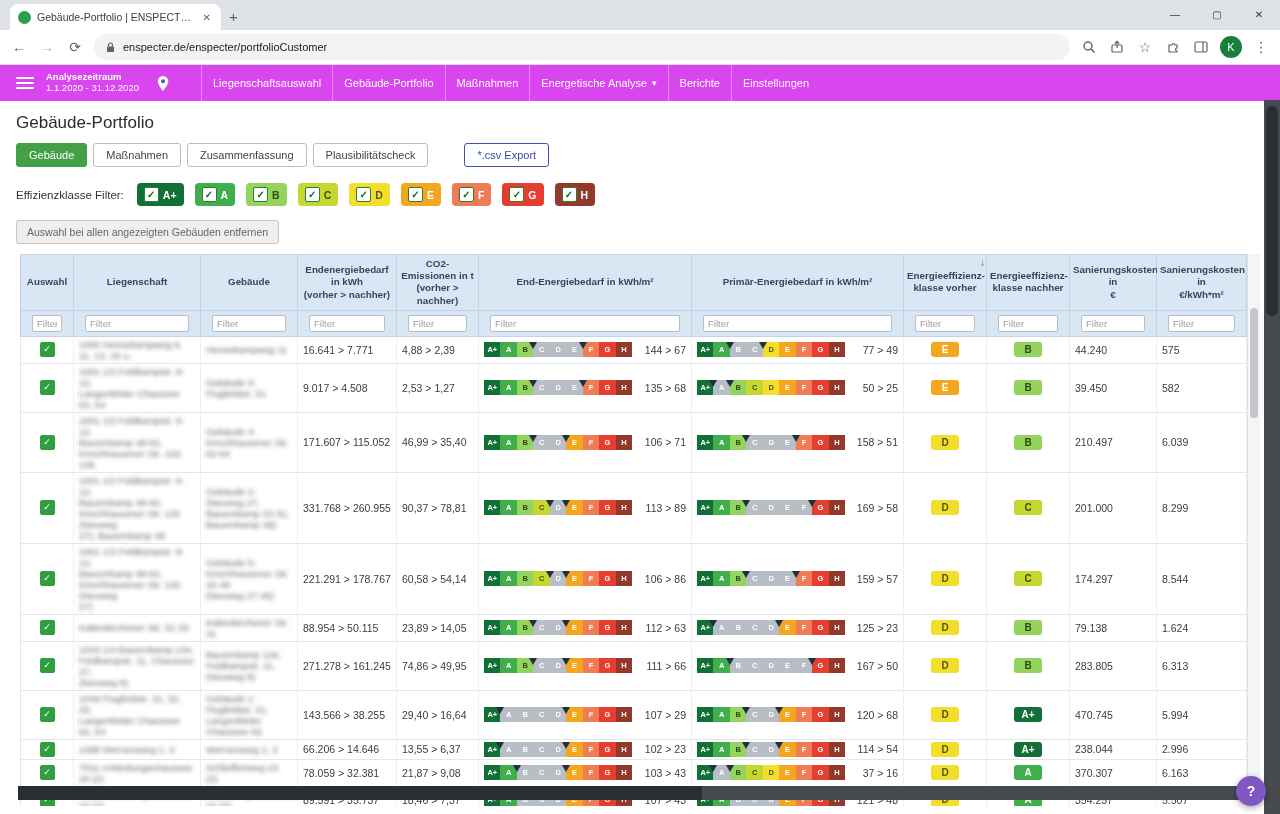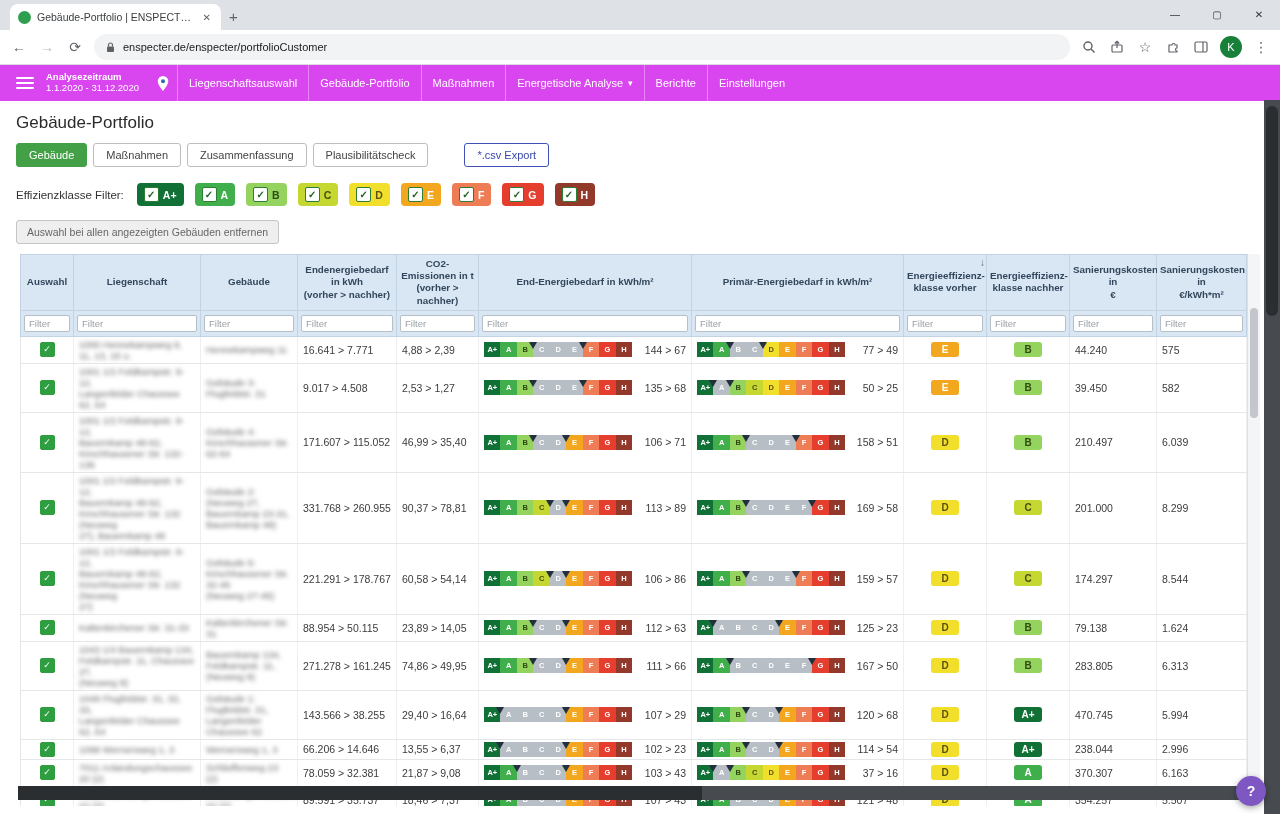--- a/index.html
+++ b/index.html
@@ -18,21 +18,21 @@
   .tbicon svg{display:block;margin:auto;}
   .urlbar{flex:1;height:26px;background:#f1f3f4;border-radius:13px;display:flex;align-items:center;padding:0 12px;gap:8px;font-size:11px;color:#202124;}
   .avatar{width:22px;height:22px;border-radius:50%;background:#188038;color:#fff;font-size:11px;display:flex;align-items:center;justify-content:center;flex:0 0 22px;}
   
   .appnav{height:36px;background:#d946ef;display:flex;align-items:center;color:#fff;padding:0 8px;}
   .hamburger{width:18px;margin:0 8px;display:flex;flex-direction:column;gap:3px;}
   .hamburger span{height:2px;background:#fff;border-radius:1px;}
   .period{line-height:1.15;font-size:9.5px;margin:0 10px 0 4px;white-space:nowrap;}
   .period b{font-size:9.5px;}
   .pinwrap{margin:0 8px;display:flex;align-items:center;}
-  #nav-items{display:flex;height:100%;align-items:stretch;}
+  #nav-items{display:flex;height:100%;align-items:stretch;margin-left:24px;}
   .appnav-item{font-size:11px;padding:0 11px;display:flex;align-items:center;border-left:1px solid rgba(255,255,255,.35);cursor:default;white-space:nowrap;}
   .appnav-item .caret{margin-left:5px;font-size:9px;}
   .sidemenu{display:flex;align-items:center;gap:6px;padding:0 11px;border-left:1px solid rgba(255,255,255,.35);height:100%;font-size:11px;}
   .navbadge{width:16px;height:16px;border-radius:50%;background:#f2c21a;color:#4a3a00;font-size:10px;font-weight:bold;display:flex;align-items:center;justify-content:center;}
   
   .content{position:relative;height:714px;overflow:hidden;}
   .page-title{font-size:17px;color:#2b2b2b;padding:12px 0 8px 16px;font-weight:400;}
   .tabrow{display:flex;gap:6px;padding:2px 16px 4px;align-items:center;}
   .ptab{font-size:11px;padding:5px 12px;border:1px solid #bdbdbd;background:#fff;color:#444;border-radius:3px;cursor:default;font-family:inherit;}
   .ptab.active{background:#43a047;border-color:#43a047;color:#fff;}
@@ -42,21 +42,21 @@
   .chip{display:flex;align-items:center;gap:4px;padding:4px 7px;border-radius:4px;cursor:default;}
   .chipbox{width:13px;height:13px;background:#fff;border:1px solid #2e7d32;border-radius:2px;display:flex;align-items:center;justify-content:center;font-size:10px;color:#1b5e20;font-weight:bold;line-height:1;}
   .chipletter{font-size:10.5px;font-weight:bold;}
   .btnrow{display:flex;gap:8px;padding:8px 16px 10px;}
   .btn-green{border:1px solid #4caf50;color:#2e7d32;background:#fff;font-size:10.5px;padding:5px 10px;border-radius:3px;font-family:inherit;}
   .btn-gray{border:1px solid #c5c5c5;color:#666;background:#efefef;font-size:10.5px;padding:5px 10px;border-radius:3px;font-family:inherit;}
   
   .table-wrap{position:relative;margin-left:20px;width:1240px;height:552px;overflow:hidden;}
   table{border-collapse:collapse;table-layout:fixed;width:1226px;font-size:10.5px;color:#3c3c3c;}
   thead th{background:#d9e7f4;border:1px solid #c2d3e3;color:#33475c;font-weight:bold;font-size:9.8px;padding:3px 3px;text-align:center;vertical-align:middle;line-height:1.25;position:relative;}
-  thead .filterrow th{padding:4px 3px;}
+  thead .filterrow th{padding:4px 11px;}
   input.filter{width:100%;box-sizing:border-box;height:17px;border:1px solid #b6bec6;border-radius:2px;font-size:9.5px;padding:0 4px;color:#555;background:#fff;font-family:inherit;}
   input.filter::placeholder{color:#9aa0a6;}
   tbody td{padding:2px 5px;vertical-align:middle;border-bottom:1px solid #e4e7ea;border-right:1px solid #edf0f2;background:#fff;}
   tbody tr td:first-child{border-left:1px solid #e4e7ea;}
   .blur{filter:blur(2px);color:#666;font-size:9.5px;line-height:11px;display:block;}
   .cb{width:13px;height:13px;border:1.5px solid #9aa0a6;border-radius:2px;margin:0 auto;background:#fff;display:flex;align-items:center;justify-content:center;font-size:9px;color:#fff;line-height:1;}
   .cb.checked{background:#2f9e41;border-color:#2f9e41;}
   .barcell{display:flex;align-items:center;gap:5px;}
   .bar{display:flex;height:15px;flex:0 0 148px;position:relative;}
   .seg{flex:1;display:flex;align-items:center;justify-content:center;font-size:7.5px;font-weight:bold;letter-spacing:-.3px;}

